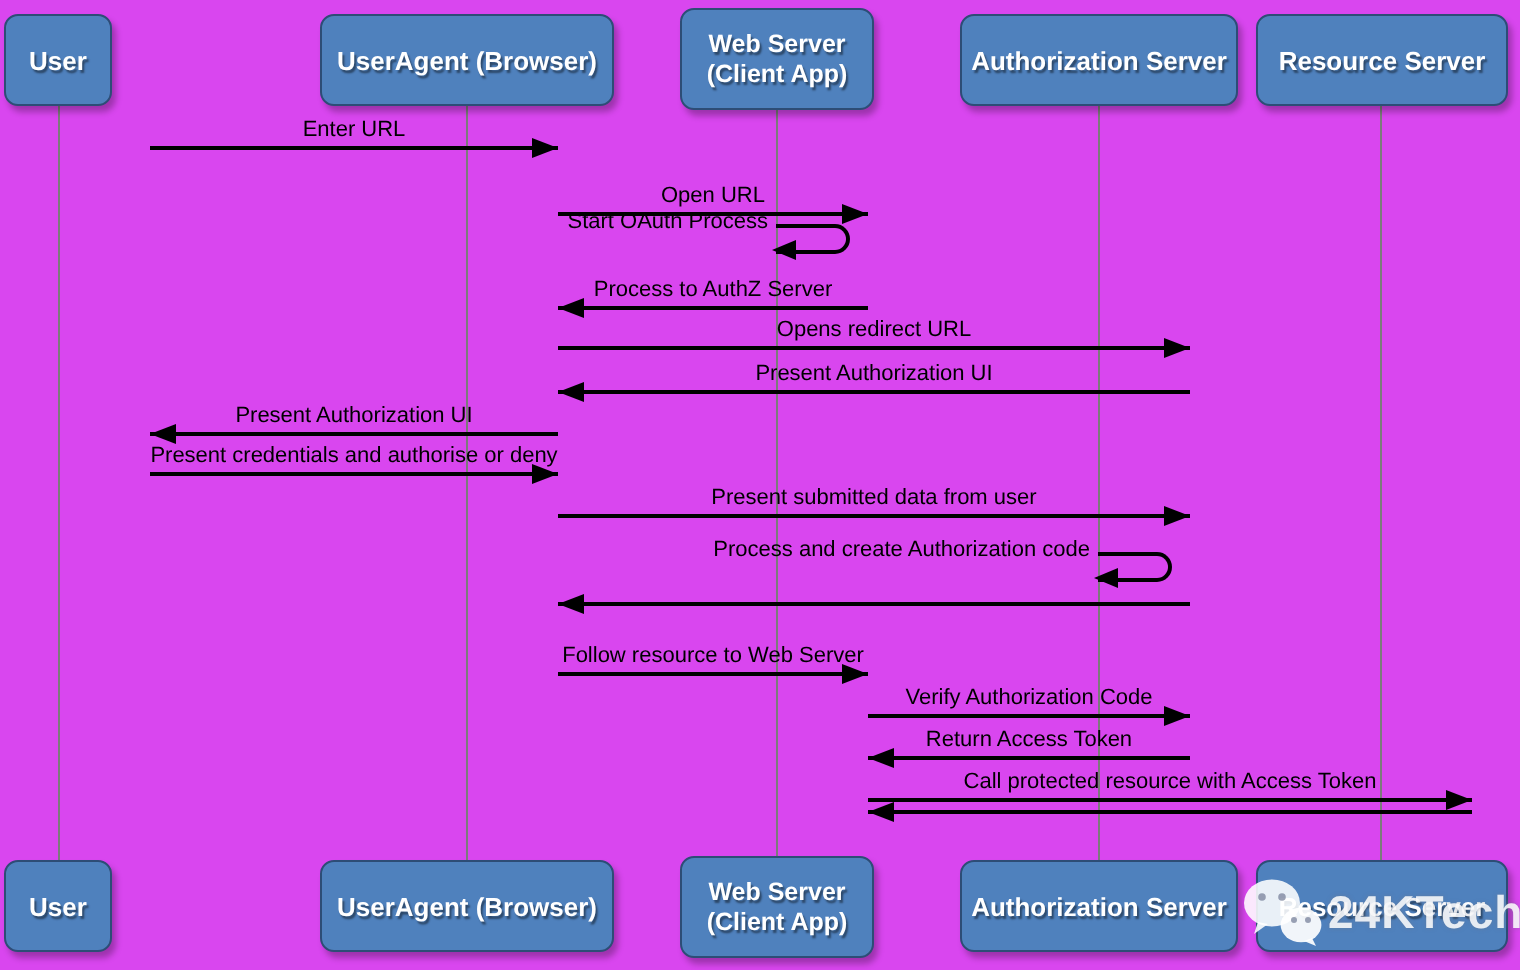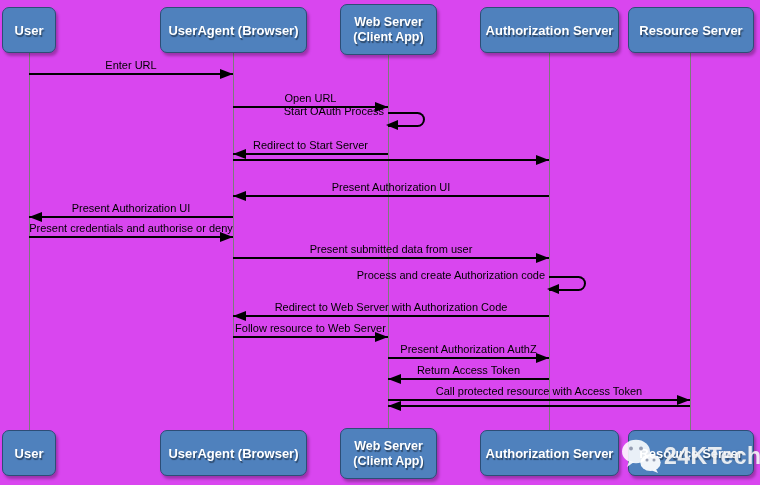--- a/index.html
+++ b/index.html
@@ -15,21 +15,21 @@
     box-shadow:2px 3px 3px rgba(0,0,0,0.28);
     display:flex;align-items:center;justify-content:center;
     color:#fff;font-weight:bold;font-size:13px;text-align:center;
     text-shadow:1px 1.5px 1px rgba(0,0,0,0.45);
     line-height:15px;
   }
   .actor .stack{display:block;}
   
   .lifeline{position:absolute;top:53px;height:377px;width:1px;background:#7b7b7b;}
   
-  .msg{position:absolute;height:16px;}
+  .msg{position:absolute;height:16px;padding-left:46px;}
   .msg .lbl{
     font-size:11px;line-height:13px;color:#000;text-align:center;
     padding-bottom:1px;white-space:nowrap;
   }
   .msg .line{position:relative;height:0;border-top:2px solid #000;}
   .arr{position:absolute;width:0;height:0;top:-6px;}
   .arr.r{right:0;border-left:13px solid #000;border-top:5px solid transparent;border-bottom:5px solid transparent;}
   .arr.l{left:0;border-right:13px solid #000;border-top:5px solid transparent;border-bottom:5px solid transparent;}
   
   .loop{
@@ -95,27 +95,28 @@
     <div class="line">
         <span class="arr r"></span>
       </div>
   </div>
 
   <div class="loop-lbl" style="right:376px;top:105px">Start OAuth Process</div>
   <div class="loop" style="left:388px;top:112px"></div>
   <div class="loop-arr" style="left:386px;top:120px"></div>
 
   <div class="msg" style="left:233px;top:139px;width:155px">
-    <div class="lbl">Redirect to Start Server</div>
+    <div class="lbl">Process to AuthZ Server</div>
     <div class="line">
         <span class="arr l"></span>
       </div>
   </div>
 
   <div class="msg" style="left:233px;top:159px;width:316px">
+    <div class="lbl">Opens redirect URL</div>
     <div class="line">
         <span class="arr r"></span>
       </div>
   </div>
 
   <div class="msg" style="left:233px;top:181px;width:316px">
     <div class="lbl">Present Authorization UI</div>
     <div class="line">
         <span class="arr l"></span>
       </div>
@@ -140,35 +141,34 @@
     <div class="line">
         <span class="arr r"></span>
       </div>
   </div>
 
   <div class="loop-lbl" style="right:215px;top:269px">Process and create Authorization code</div>
   <div class="loop" style="left:549px;top:276px"></div>
   <div class="loop-arr" style="left:547px;top:284px"></div>
 
   <div class="msg" style="left:233px;top:301px;width:316px">
-    <div class="lbl">Redirect to Web Server with Authorization Code</div>
     <div class="line">
         <span class="arr l"></span>
       </div>
   </div>
 
   <div class="msg" style="left:233px;top:322px;width:155px">
     <div class="lbl">Follow resource to Web Server</div>
     <div class="line">
         <span class="arr r"></span>
       </div>
   </div>
 
   <div class="msg" style="left:388px;top:343px;width:161px">
-    <div class="lbl">Present Authorization AuthZ</div>
+    <div class="lbl">Verify Authorization Code</div>
     <div class="line">
         <span class="arr r"></span>
       </div>
   </div>
 
   <div class="msg" style="left:388px;top:364px;width:161px">
     <div class="lbl">Return Access Token</div>
     <div class="line">
         <span class="arr l"></span>
       </div>

